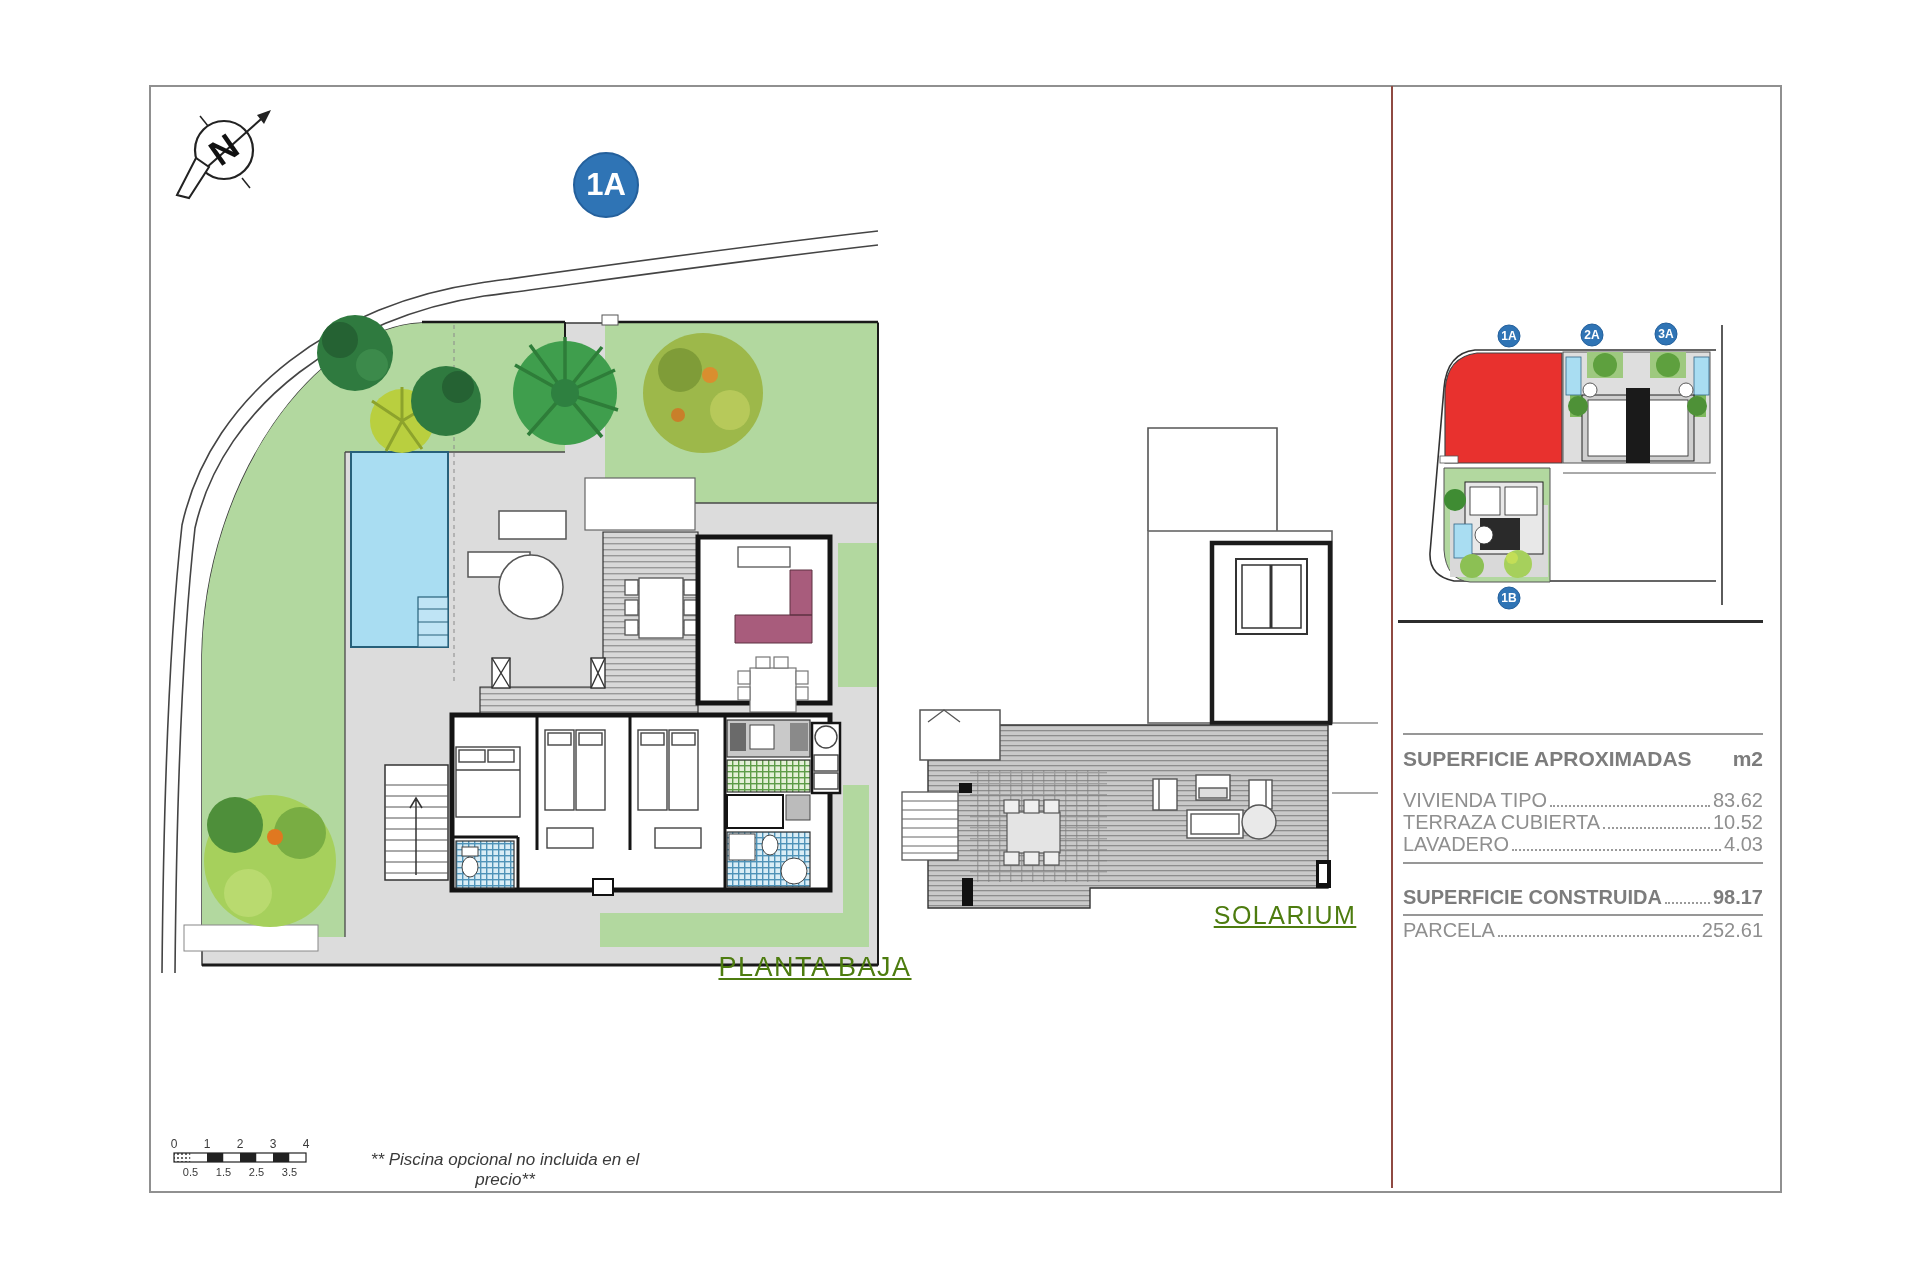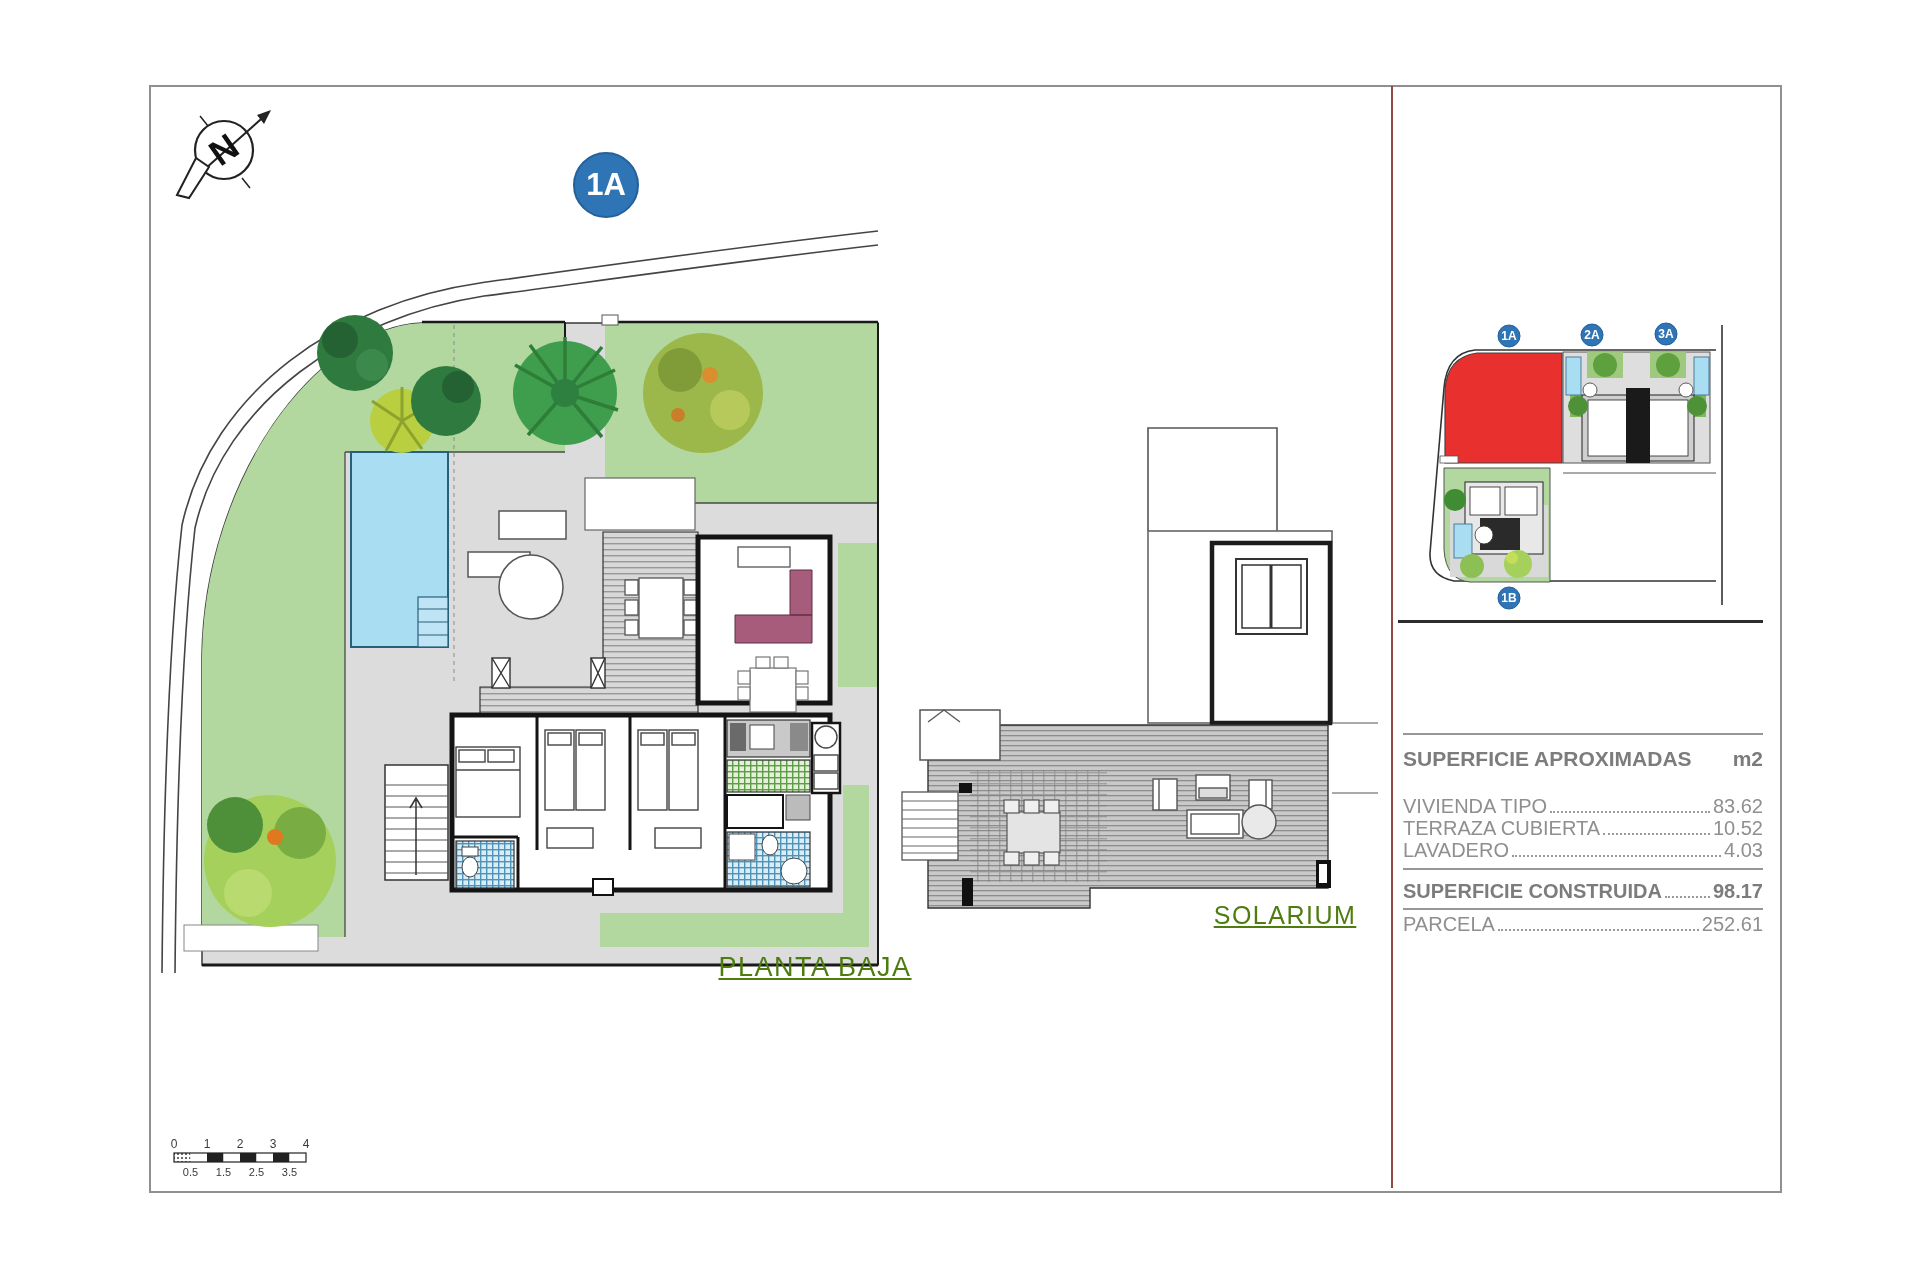--- a/index.html
+++ b/index.html
@@ -371,39 +371,39 @@
 
   <div id="sepline" class="abs"></div>
 
 
   <div id="areas-table" class="abs">
     <div class="tline" style="margin-top:3px"></div>
     <div class="thead">
       <span>SUPERFICIE APROXIMADAS</span>
       <span>m2</span>
     </div>
-    <div style="margin-top:24px">
+    <div style="margin-top:18px">
       <div class="trow">
         <span class="lbl">VIVIENDA TIPO</span>
         <span class="dots"></span>
         <span class="val">83.62</span>
       </div>
       <div class="trow">
         <span class="lbl">TERRAZA CUBIERTA </span>
         <span class="dots"></span>
         <span class="val">10.52</span>
       </div>
       <div class="trow">
         <span class="lbl">LAVADERO </span>
         <span class="dots"></span>
         <span class="val">4.03</span>
       </div>
     </div>
     <div class="tline" style="margin-top:7px"></div>
-    <div class="trow tbold" style="margin-top:10px">
+    <div class="trow tbold" style="margin-top:22px">
       <span class="lbl">SUPERFICIE CONSTRUIDA</span>
       <span class="dots"></span>
       <span class="val">98.17</span>
     </div>
     <div class="tline" style="margin-top:6px"></div>
     <div class="trow" style="margin-top:3px">
       <span class="lbl">PARCELA </span>
       <span class="dots"></span>
       <span class="val">252.61</span>
     </div>
@@ -432,14 +432,15 @@
       <rect x="6" y="17" width="132" height="9" fill="none" stroke="#222" stroke-width="1.2"></rect>
     </g>
     <g font-size="11" fill="#3a3a3a" text-anchor="middle">
       <text x="22.5" y="40">0.5</text>
       <text x="55.5" y="40">1.5</text>
       <text x="88.5" y="40">2.5</text>
       <text x="121.5" y="40">3.5</text>
     </g>
   </svg>
 
+  <div id="note" class="abs">** Piscina opcional no incluida en el precio**</div>
 
 </div>
 
 </body></html>

